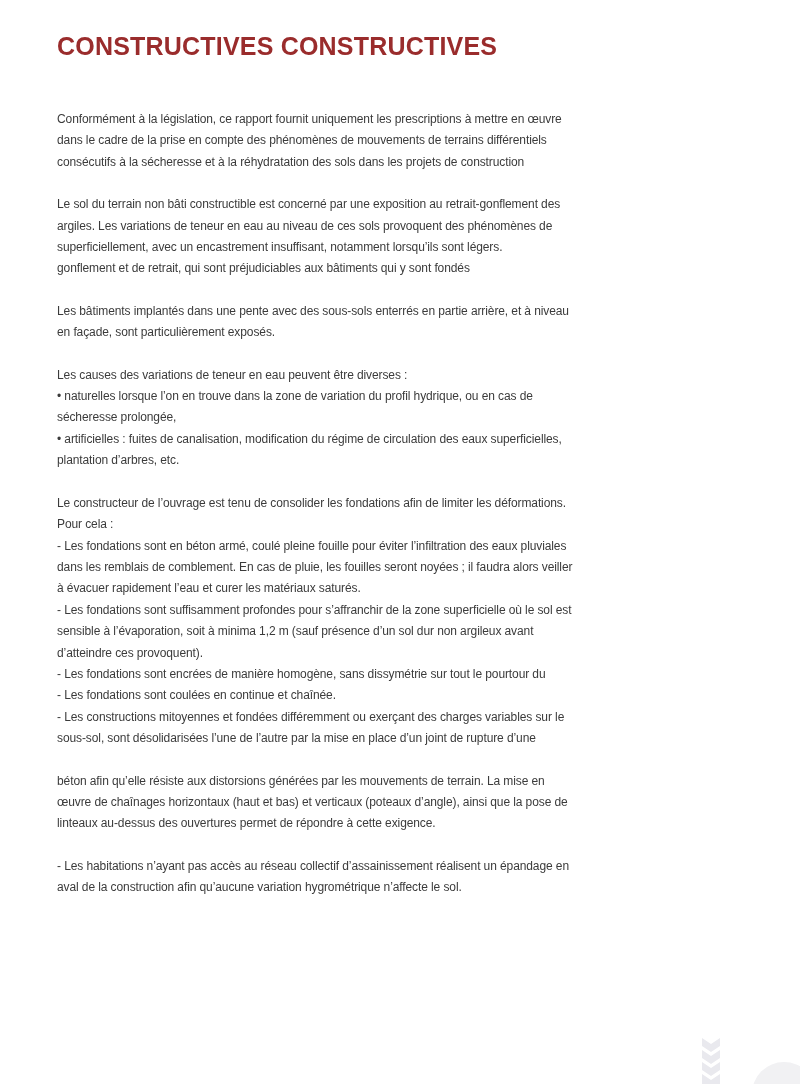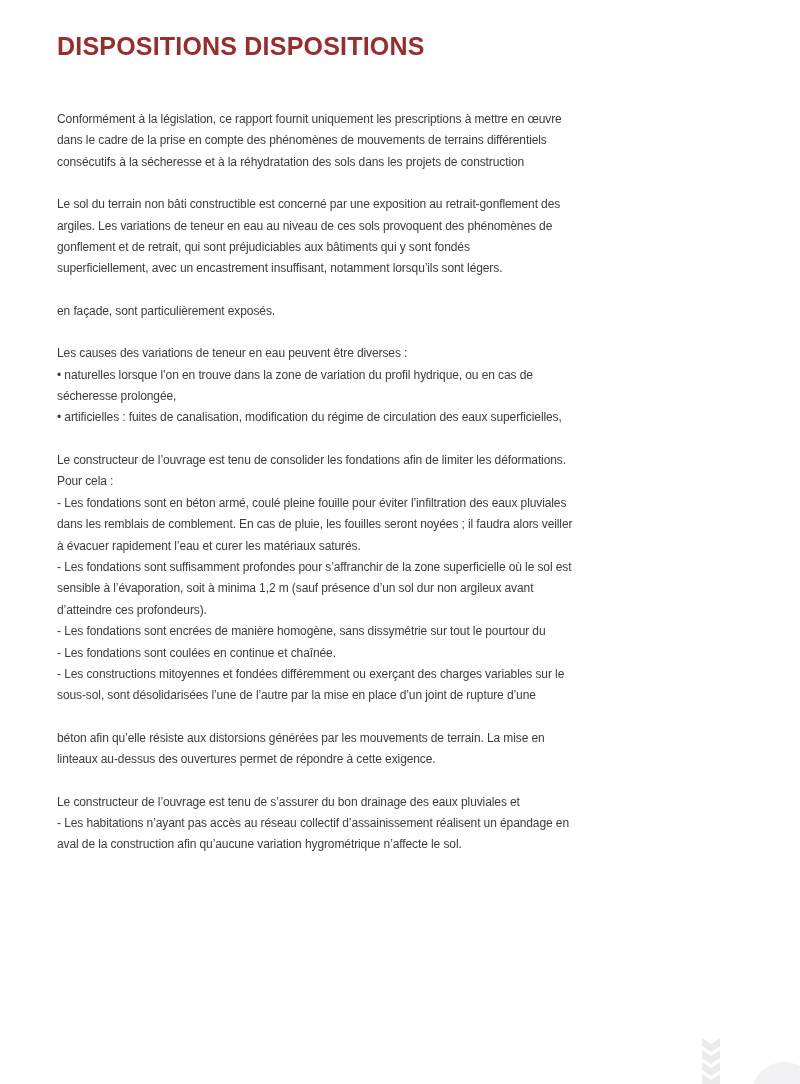--- a/index.html
+++ b/index.html
@@ -68,62 +68,64 @@
     height: 64px;
     border-radius: 50%;
     background: var(--watermark-color-light, #f1f1f3);
   }
 </style>
 </head>
 <body>
 
 <div class="page">
   <div class="content">
-    <h1 class="doc-title">DISPOSITIONS DISPOSITIONS</h1>
+    <h1 class="doc-title">CONSTRUCTIVES CONSTRUCTIVES</h1>
     <div class="doc-body" id="doc-body">
         <div class="para">
           <div class="line">Conformément à la législation, ce rapport fournit uniquement les prescriptions à mettre en œuvre</div>
           <div class="line">dans le cadre de la prise en compte des phénomènes de mouvements de terrains différentiels</div>
           <div class="line">consécutifs à la sécheresse et à la réhydratation des sols dans les projets de construction</div>
         </div>
         <div class="para">
           <div class="line">Le sol du terrain non bâti constructible est concerné par une exposition au retrait-gonflement des</div>
           <div class="line">argiles. Les variations de teneur en eau au niveau de ces sols provoquent des phénomènes de</div>
+          <div class="line">superficiellement, avec un encastrement insuffisant, notamment lorsqu’ils sont légers.</div>
           <div class="line">gonflement et de retrait, qui sont préjudiciables aux bâtiments qui y sont fondés</div>
-          <div class="line">superficiellement, avec un encastrement insuffisant, notamment lorsqu’ils sont légers.</div>
         </div>
         <div class="para">
+          <div class="line">Les bâtiments implantés dans une pente avec des sous-sols enterrés en partie arrière, et à niveau</div>
           <div class="line">en façade, sont particulièrement exposés.</div>
         </div>
         <div class="para">
           <div class="line">Les causes des variations de teneur en eau peuvent être diverses :</div>
           <div class="line">• naturelles lorsque l’on en trouve dans la zone de variation du profil hydrique, ou en cas de</div>
           <div class="line">sécheresse prolongée,</div>
           <div class="line">• artificielles : fuites de canalisation, modification du régime de circulation des eaux superficielles,</div>
+          <div class="line">plantation d’arbres, etc.</div>
         </div>
         <div class="para">
           <div class="line">Le constructeur de l’ouvrage est tenu de consolider les fondations afin de limiter les déformations.</div>
           <div class="line">Pour cela :</div>
           <div class="line">- Les fondations sont en béton armé, coulé pleine fouille pour éviter l’infiltration des eaux pluviales</div>
           <div class="line">dans les remblais de comblement. En cas de pluie, les fouilles seront noyées ; il faudra alors veiller</div>
           <div class="line">à évacuer rapidement l’eau et curer les matériaux saturés.</div>
           <div class="line">- Les fondations sont suffisamment profondes pour s’affranchir de la zone superficielle où le sol est</div>
           <div class="line">sensible à l’évaporation, soit à minima 1,2 m (sauf présence d’un sol dur non argileux avant</div>
-          <div class="line">d’atteindre ces profondeurs).</div>
+          <div class="line">d’atteindre ces provoquent).</div>
           <div class="line">- Les fondations sont encrées de manière homogène, sans dissymétrie sur tout le pourtour du</div>
           <div class="line">- Les fondations sont coulées en continue et chaînée.</div>
           <div class="line">- Les constructions mitoyennes et fondées différemment ou exerçant des charges variables sur le</div>
           <div class="line">sous-sol, sont désolidarisées l’une de l’autre par la mise en place d’un joint de rupture d’une</div>
         </div>
         <div class="para">
           <div class="line">béton afin qu’elle résiste aux distorsions générées par les mouvements de terrain. La mise en</div>
+          <div class="line">œuvre de chaînages horizontaux (haut et bas) et verticaux (poteaux d’angle), ainsi que la pose de</div>
           <div class="line">linteaux au-dessus des ouvertures permet de répondre à cette exigence.</div>
         </div>
         <div class="para">
-          <div class="line">Le constructeur de l’ouvrage est tenu de s’assurer du bon drainage des eaux pluviales et</div>
           <div class="line">- Les habitations n’ayant pas accès au réseau collectif d’assainissement réalisent un épandage en</div>
           <div class="line">aval de la construction afin qu’aucune variation hygrométrique n’affecte le sol.</div>
         </div>
       </div>
   </div>
 
   <svg class="zigzag-mark" viewBox="0 0 34 46" aria-hidden="true">
     <path d="M8 0 L17 6 L26 0 L26 8 L17 14 L8 8 Z" fill="var(--watermark-color, #e9e9ee)"></path>
     <path d="M8 12 L17 18 L26 12 L26 20 L17 26 L8 20 Z" fill="var(--watermark-color, #e9e9ee)"></path>
     <path d="M8 24 L17 30 L26 24 L26 32 L17 38 L8 32 Z" fill="var(--watermark-color, #e9e9ee)"></path>

